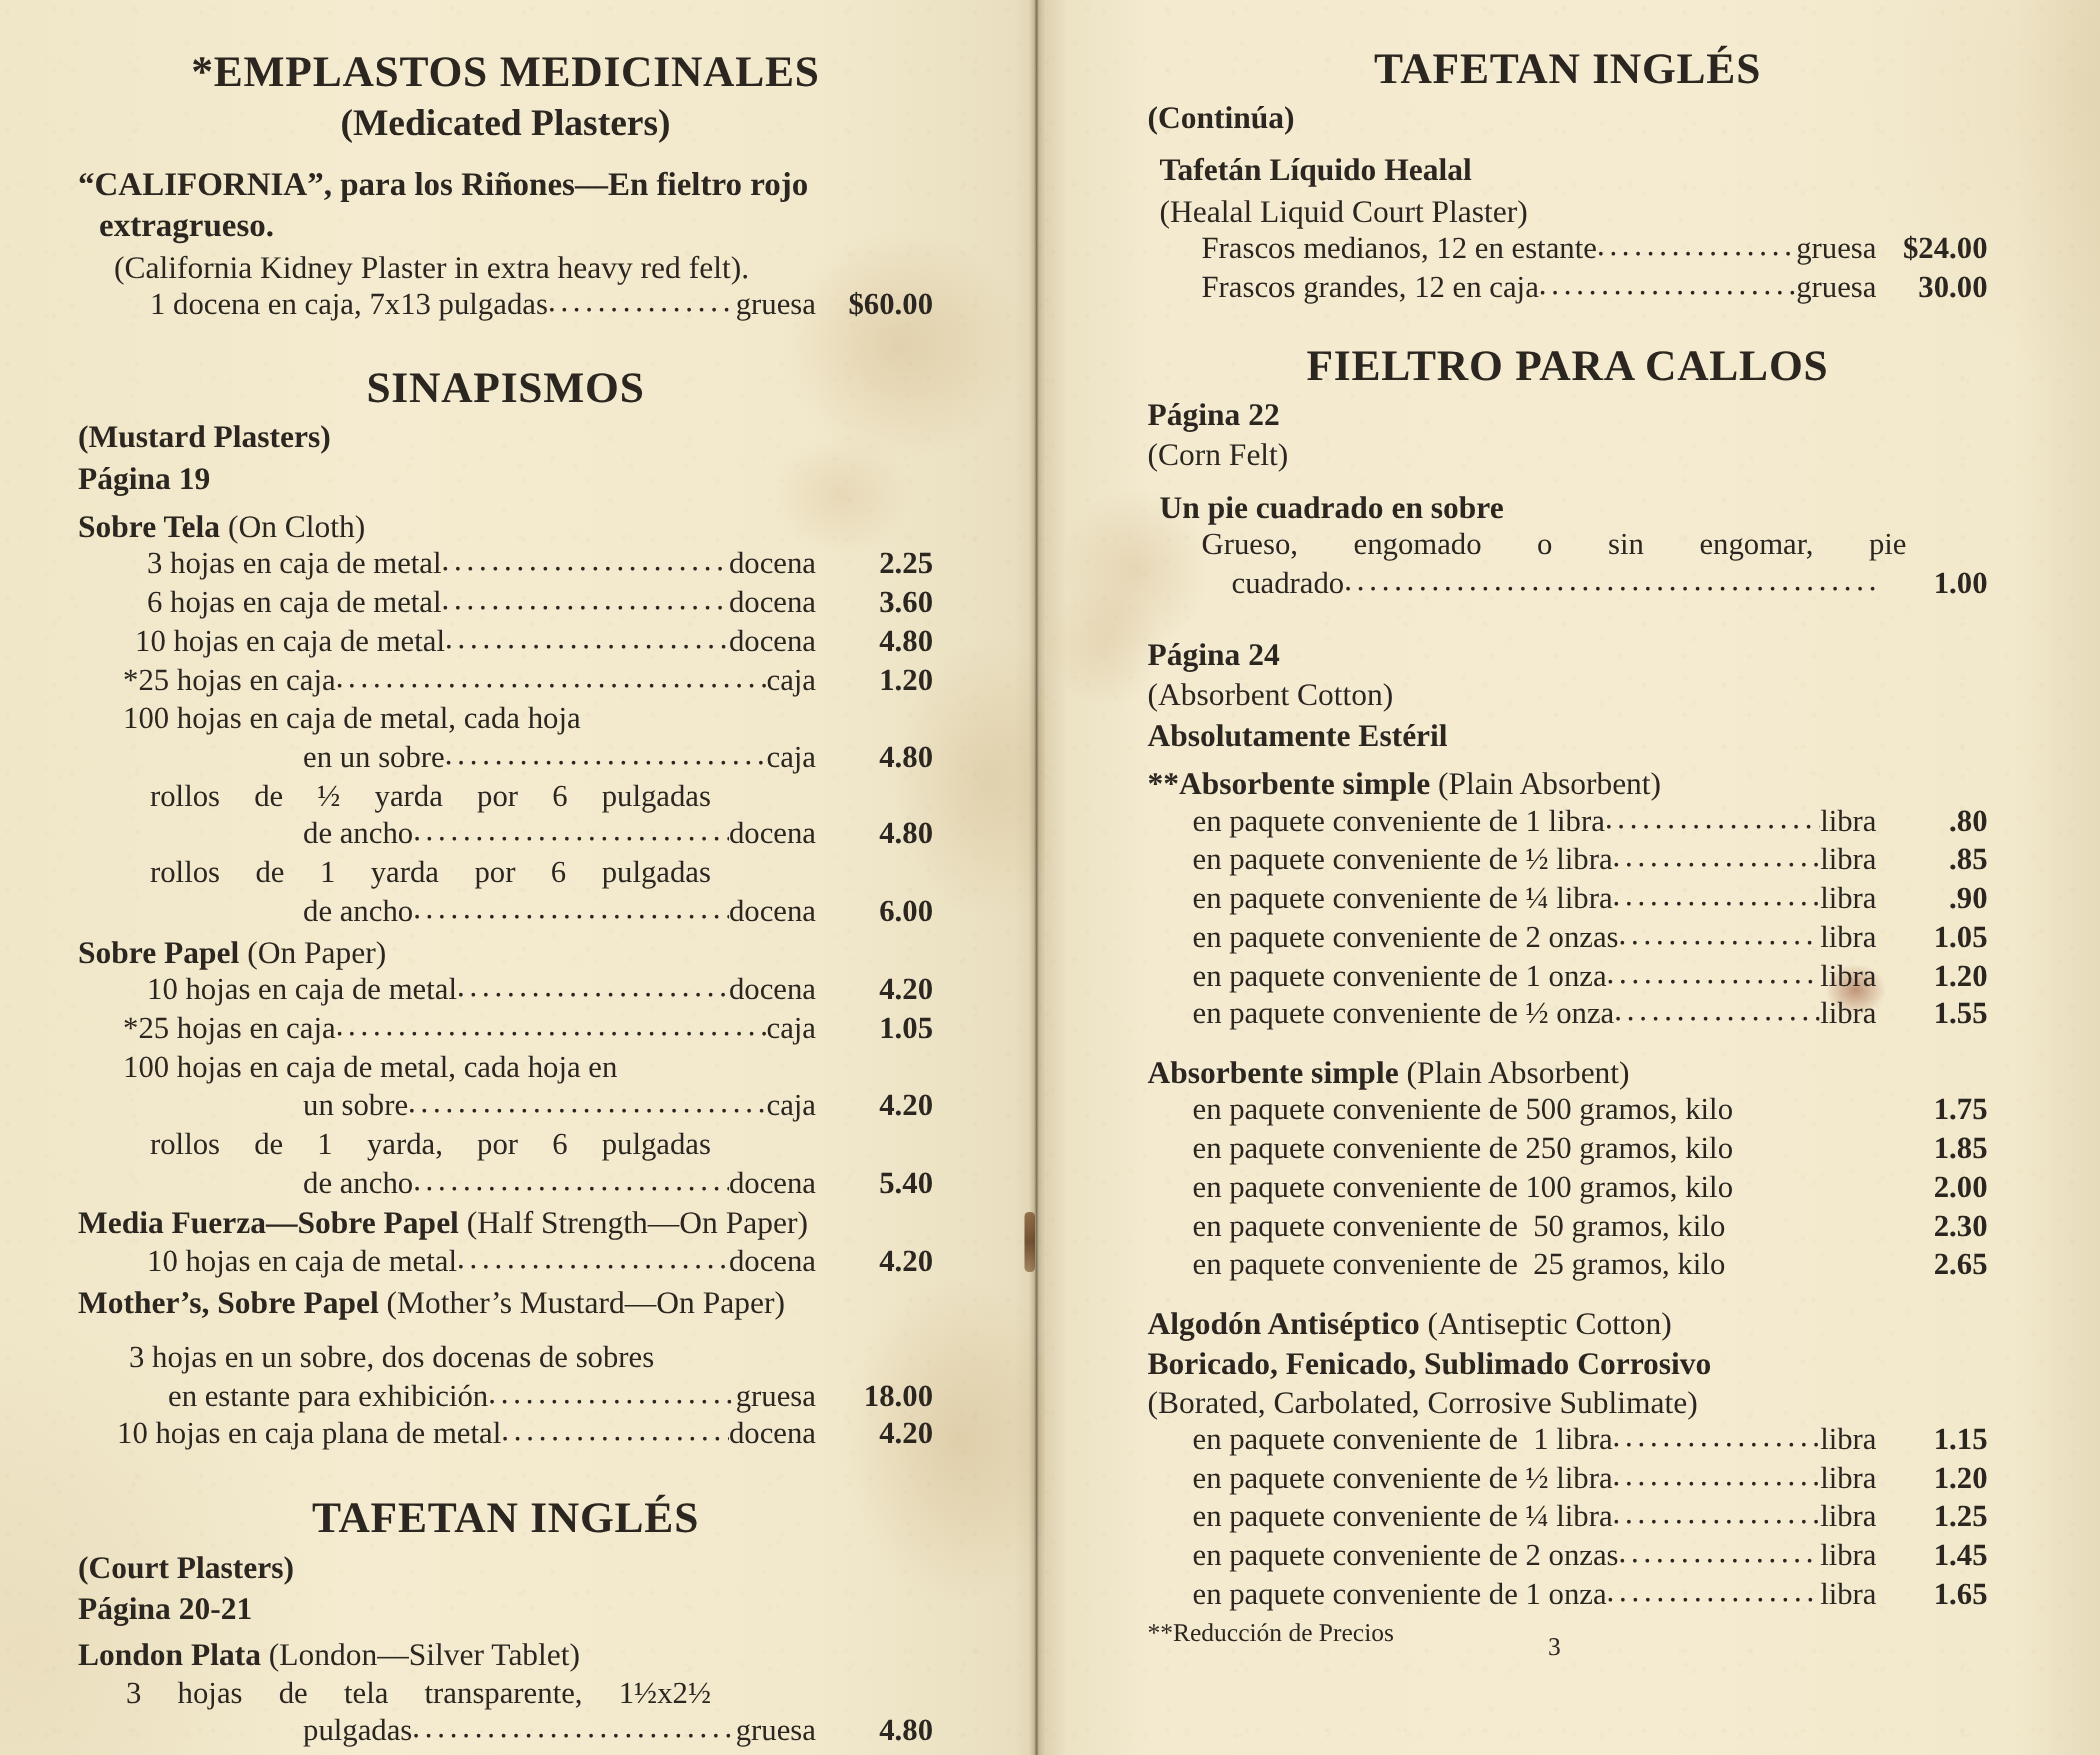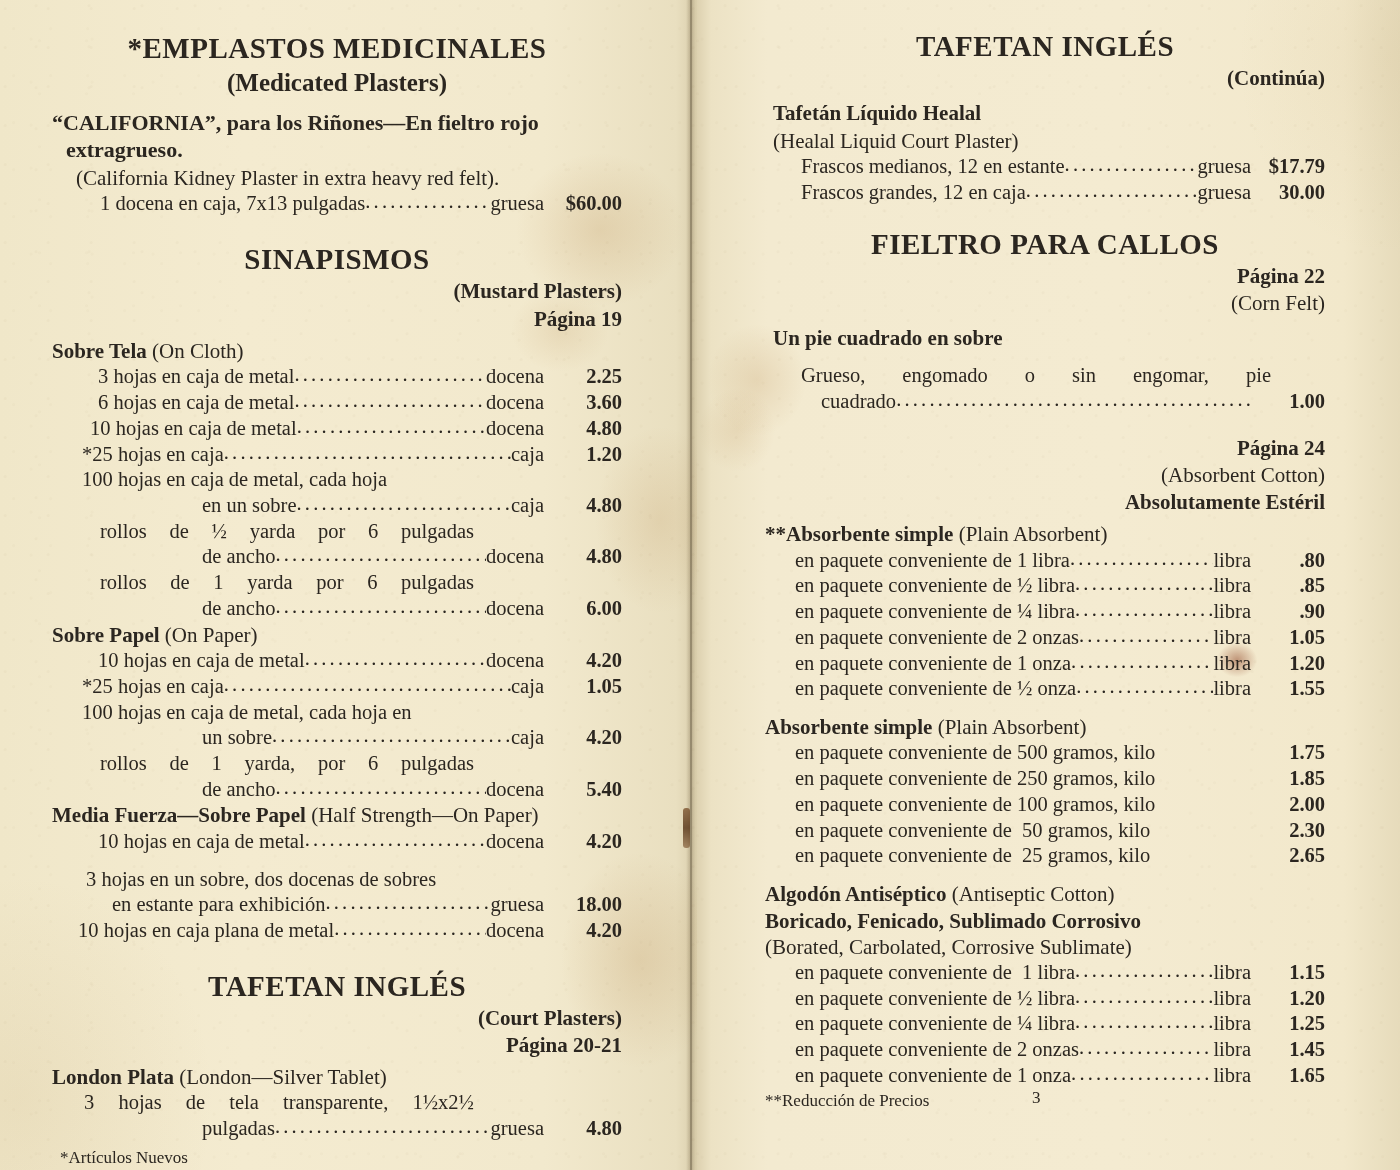--- a/index.html
+++ b/index.html
@@ -48,21 +48,21 @@
     background-size:43px 39px,37px 47px,53px 41px,47px 53px,61px 43px;}
 
   
   .col{position:absolute;top:0;}
   #col-left{left:52px;width:570px;}
   #col-right{left:765px;width:560px;}
 
   
   .h1{font-size:29px;font-weight:bold;text-align:center;letter-spacing:.5px;margin:0;line-height:1.12;}
   .h2{font-size:25px;font-weight:bold;text-align:center;margin:0;line-height:1.25;}
-  .h3{font-size:21px;font-weight:bold;text-align:right;margin:0;line-height:1.25;}
+  .h3{font-size:21px;font-weight:bold;text-align:left;margin:0;line-height:1.25;}
   .lead{font-size:22px;font-weight:bold;line-height:1.24;margin:0;}
   .sub{font-size:21px;line-height:1.24;margin:0;}
   .subhead{font-size:21px;font-weight:bold;line-height:1.26;margin:0;}
   .subhead .rom{font-weight:normal;}
 
   
   .row{display:flex;align-items:baseline;font-size:20.5px;line-height:1.255;}
   .row .lbl{white-space:nowrap;}
   .row .lead-dots{flex:1;min-width:6px;overflow:hidden;white-space:nowrap;
      letter-spacing:3.2px;font-size:20.5px;line-height:1;transform:translateY(-2px);}
@@ -201,20 +201,21 @@
       <p class="subhead"><span>Media Fuerza—Sobre Papel</span> <span class="rom">(Half Strength—On Paper)</span></p>
       <div class="row pw-left ind1">
         <span class="lbl">10 hojas en caja de metal</span>
         <span class="lead-dots">................................................................</span>
         <span class="unit">docena</span>
         <span class="price">4.20</span>
       </div>
     </div>
 
     <div>
+      <p class="subhead"><span>Mother’s, Sobre Papel</span> <span class="rom">(Mother’s Mustard—On Paper)</span></p>
       <p class="blk" style="margin:12px 0 0 34px;">3 hojas en un sobre, dos docenas de sobres</p>
       <div class="row pw-left" style="margin-left:60px;">
         <span class="lbl">en estante para exhibición</span>
         <span class="lead-dots">................................................................</span>
         <span class="unit">gruesa</span>
         <span class="price">18.00</span>
       </div>
       <div class="row pw-left" style="margin-left:26px;">
         <span class="lbl">10 hojas en caja plana de metal</span>
         <span class="lead-dots">................................................................</span>
@@ -245,37 +246,37 @@
 
   <div>
     <p class="h1">TAFETAN INGLÉS</p>
     <p class="h3" style="margin-top:3px;">(Continúa)</p>
     <p class="subhead" style="margin-top:8px;margin-left:8px;">Tafetán Líquido Healal</p>
     <p class="sub" style="margin-top:2px;margin-left:8px;">(Healal Liquid Court Plaster)</p>
     <div class="row pw-right" style="margin-left:36px;">
       <span class="lbl">Frascos medianos, 12 en estante</span>
       <span class="lead-dots">................................................................</span>
       <span class="unit">gruesa</span>
-      <span class="price">$17.79</span>
+      <span class="price">$24.00</span>
     </div>
     <div class="row pw-right" style="margin-left:36px;">
       <span class="lbl">Frascos grandes, 12 en caja</span>
       <span class="lead-dots">................................................................</span>
       <span class="unit">gruesa</span>
       <span class="price">30.00</span>
     </div>
   </div>
 
   <div style="margin-top:22px;">
     <p class="h1">FIELTRO PARA CALLOS</p>
     <p class="h3" style="margin-top:3px;">Página 22</p>
     <p class="h3" style="margin-top:1px;font-weight:normal;font-size:21px;">(Corn Felt)</p>
 
     <p class="subhead" style="margin-top:8px;margin-left:8px;">Un pie cuadrado en sobre</p>
-    <p class="blk just" style="margin:12px 0 0 36px;width:470px;">Grueso, engomado o sin engomar, pie</p>
+    <p class="blk just" style="margin:0 0 0 36px;width:470px;">Grueso, engomado o sin engomar, pie</p>
     <div class="row pw-right" style="margin-left:56px;">
       <span class="lbl">cuadrado</span>
       <span class="lead-dots">................................................................</span>
       <span class="unit"></span>
       <span class="price">1.00</span>
     </div>
   </div>
 
   <div style="margin-top:20px;">
     <p class="h3" style="margin-top:3px;">Página 24</p>

